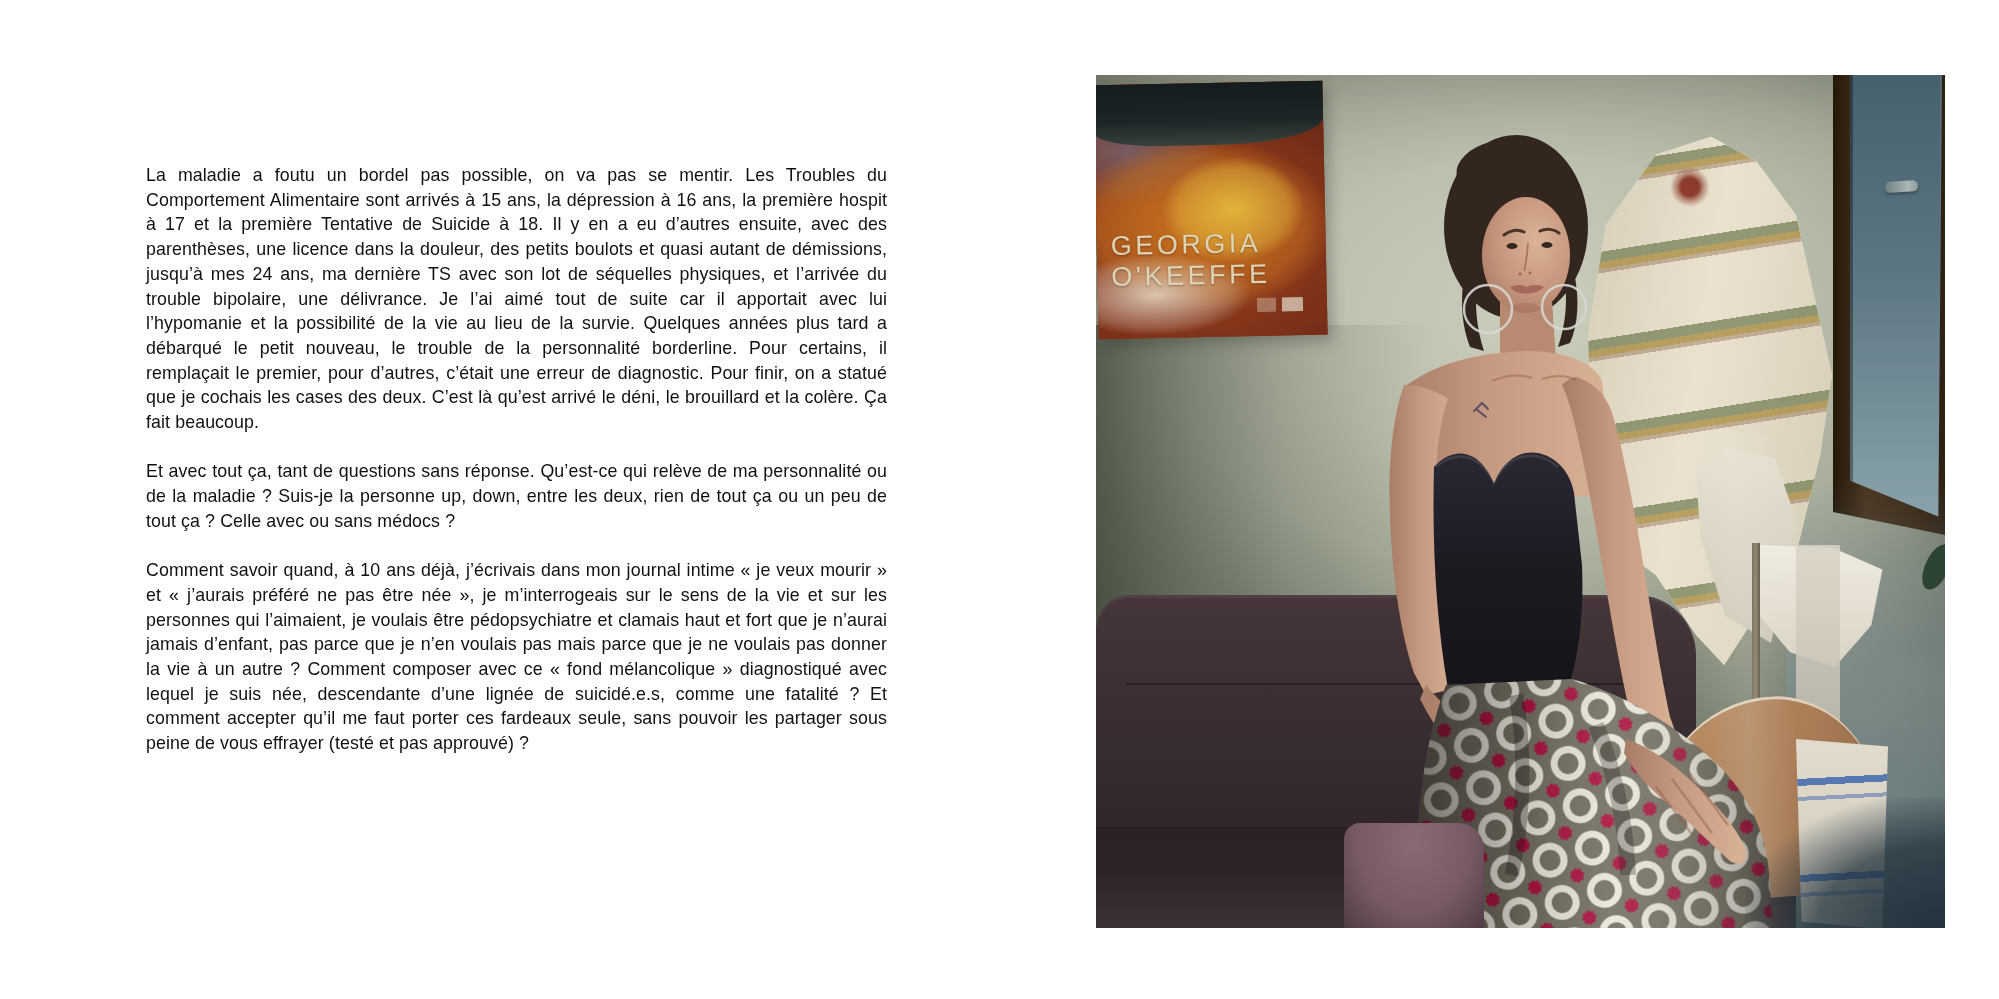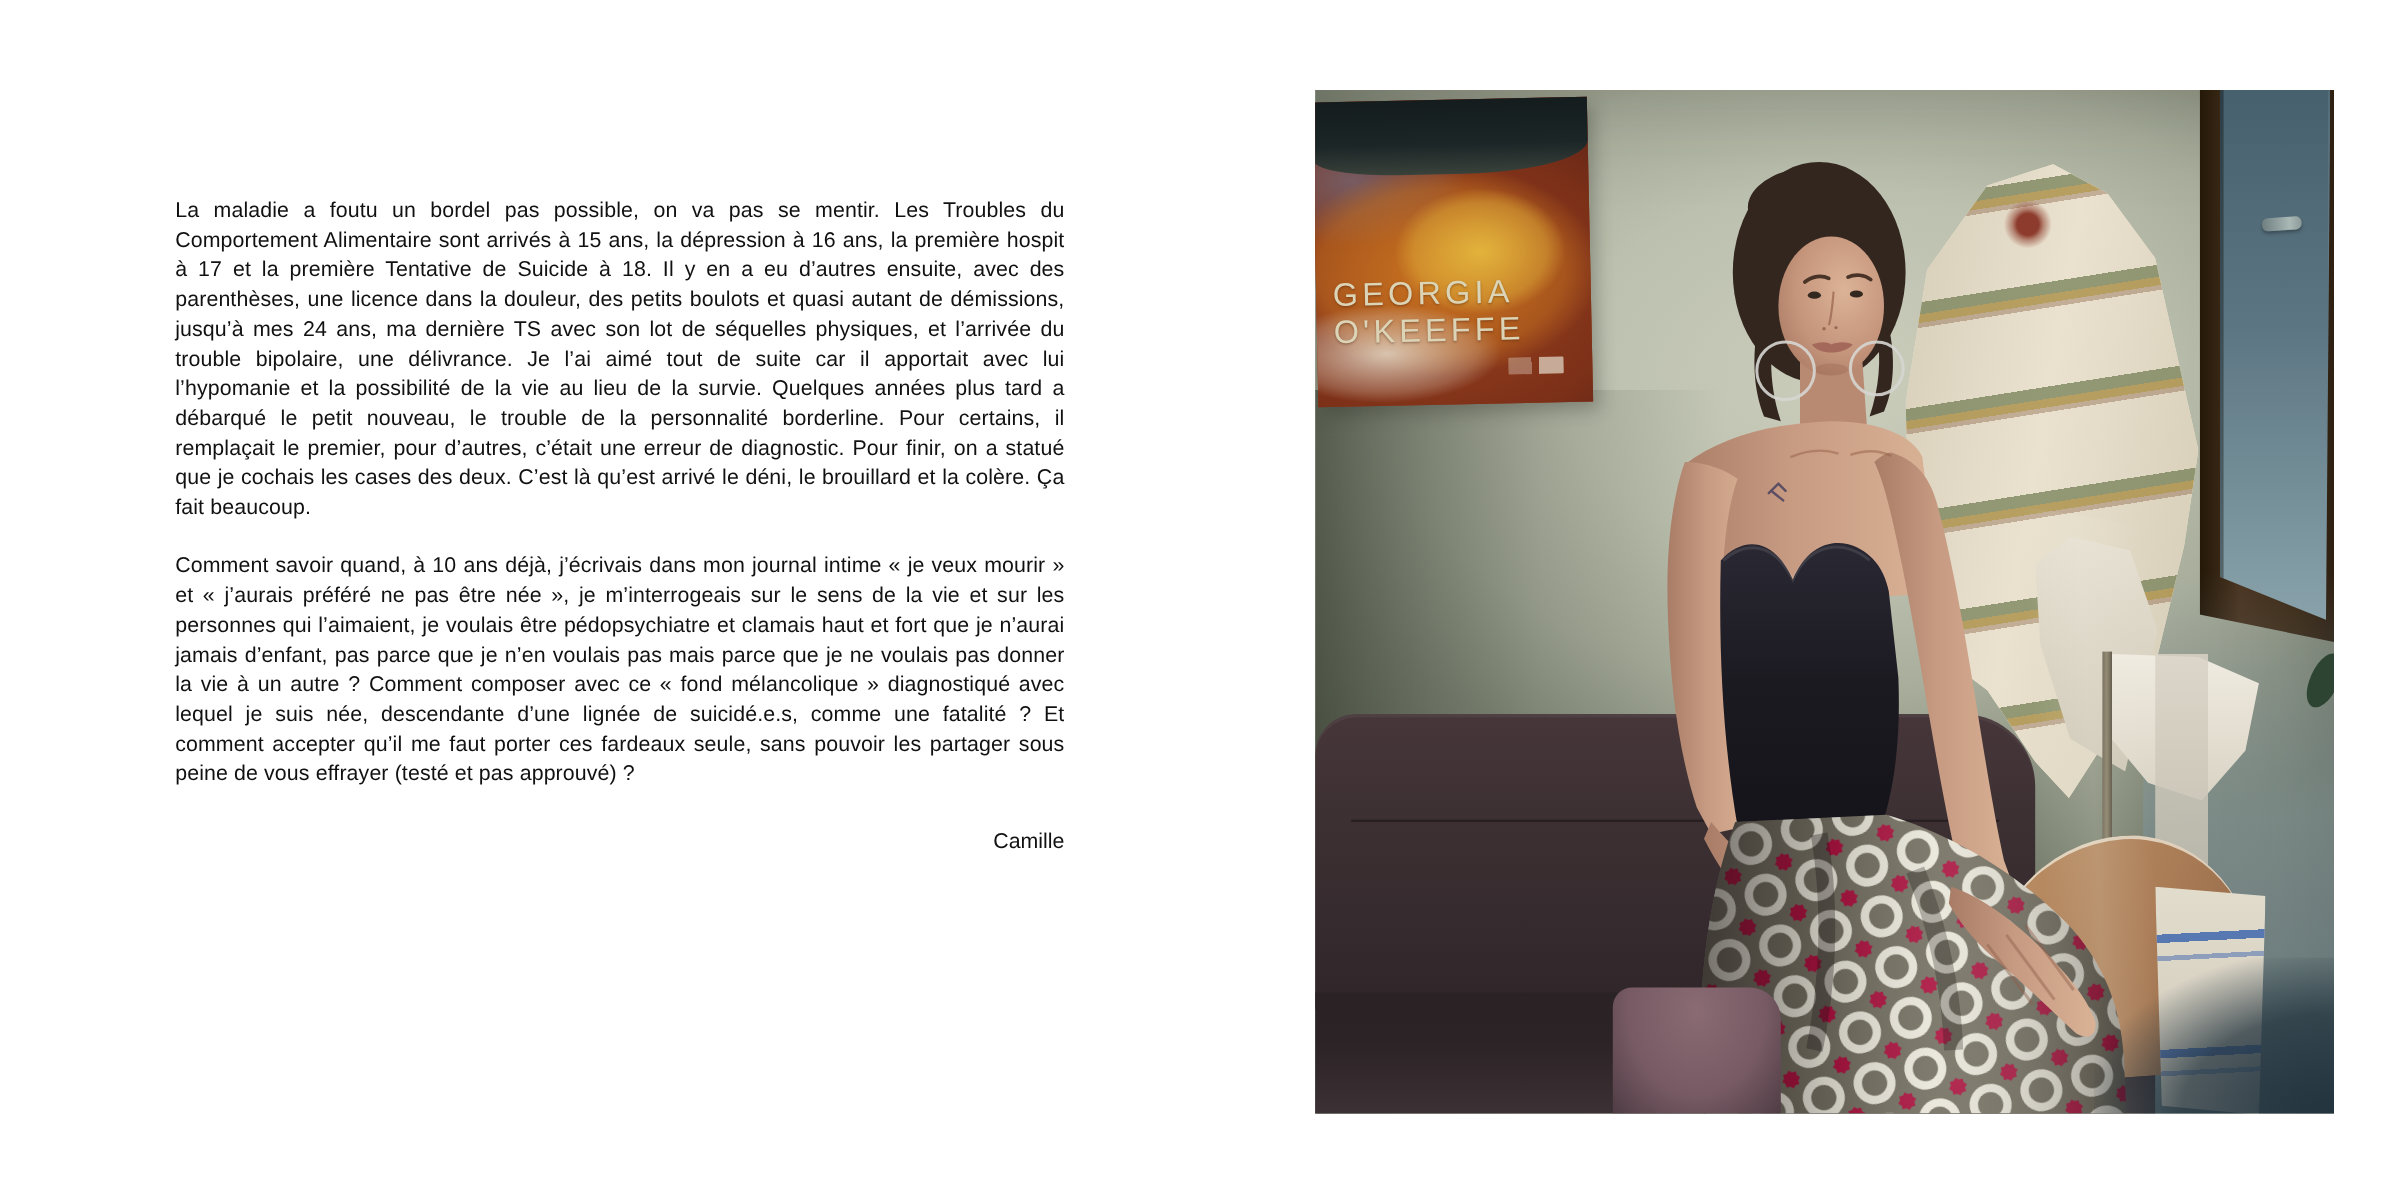--- a/index.html
+++ b/index.html
@@ -100,22 +100,22 @@
 
   .woman{left:0;top:0;width:849px;height:853px;z-index:4;}
 </style>
 </head>
 <body>
 
 <div class="canvas">
 
   <section class="text-page" style="color: rgb(17, 17, 17);">
     <p>La maladie a foutu un bordel pas possible, on va pas se mentir. Les Troubles du Comportement Alimentaire sont arrivés à 15 ans, la dépression à 16 ans, la première hospit à 17 et la première Tentative de Suicide à 18. Il y en a eu d’autres ensuite, avec des parenthèses, une licence dans la douleur, des petits boulots et quasi autant de démissions, jusqu’à mes 24 ans, ma dernière TS avec son lot de séquelles physiques, et l’arrivée du trouble bipolaire, une délivrance. Je l’ai aimé tout de suite car il apportait avec lui l’hypomanie et la possibilité de la vie au lieu de la survie. Quelques années plus tard a débarqué le petit nouveau, le trouble de la personnalité borderline. Pour certains, il remplaçait le premier, pour d’autres, c’était une erreur de diagnostic. Pour finir, on a statué que je cochais les cases des deux. C’est là qu’est arrivé le déni, le brouillard et la colère. Ça fait beaucoup.</p>
+    <p>Et avec tout ça, tant de questions sans réponse. Qu’est-ce qui relève de ma personnalité ou de la maladie ? Suis-je la personne up, down, entre les deux, rien de tout ça ou un peu de tout ça ? Celle avec ou sans médocs ?</p>
     <p>Comment savoir quand, à 10 ans déjà, j’écrivais dans mon journal intime « je veux mourir » et « j’aurais préféré ne pas être née », je m’interrogeais sur le sens de la vie et sur les personnes qui l’aimaient, je voulais être pédopsychiatre et clamais haut et fort que je n’aurai jamais d’enfant, pas parce que je n’en voulais pas mais parce que je ne voulais pas donner la vie à un autre ? Comment composer avec ce « fond mélancolique » diagnostiqué avec lequel je suis née, descendante d’une lignée de suicidé.e.s, comme une fatalité ? Et comment accepter qu’il me faut porter ces fardeaux seule, sans pouvoir les partager sous peine de vous effrayer (testé et pas approuvé) ?</p>
-    <div class="signature">Camille</div>
   </section>
 
   <figure class="photo" style="margin: 0px; --wall-light: #cbcdbb; --wall-mid: #a9ae9c; --wall-dark: #5c6455; --wall-blue: #7e97a4; --poster-teal: #1c2627; --poster-red: #8c3a1c; --poster-orange: #c8731f; --poster-gold: #e2b33c; --poster-text: #dcd4b6; --window-frame: #3e2c1a; --window-glass: #5d7683; --couch-back: #3b2f32; --couch-seat: #2c2326; --armrest-mauve: #775a64; --cushion-tan: #ab7d57; --cloth-cream: #e2dccd; --stripe-blue: #4067ae; --shawl-cream: #eae2cf; --shawl-green: #6d7a4e; --shawl-gold: #a5893c; --skin: #c79a82; --hair: #33261e; --top-black: #1b1a21; --pants-base: #716d60; --pants-white: #e8e6da; --pants-red: #a90f3d; --pole-metal: #8a7f68;">
     <div class="shade-left"></div>
 
     <div class="poster">
       <div class="poster-art"></div>
       <div class="poster-band"></div>
       <div class="poster-title">
         <span>GEORGIA</span>

